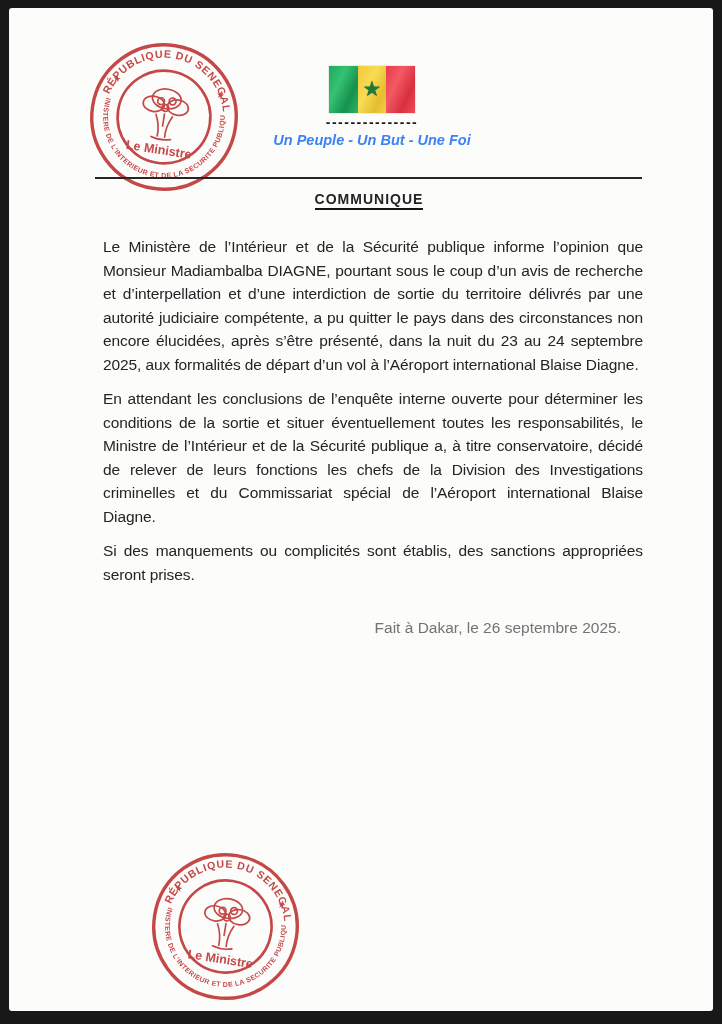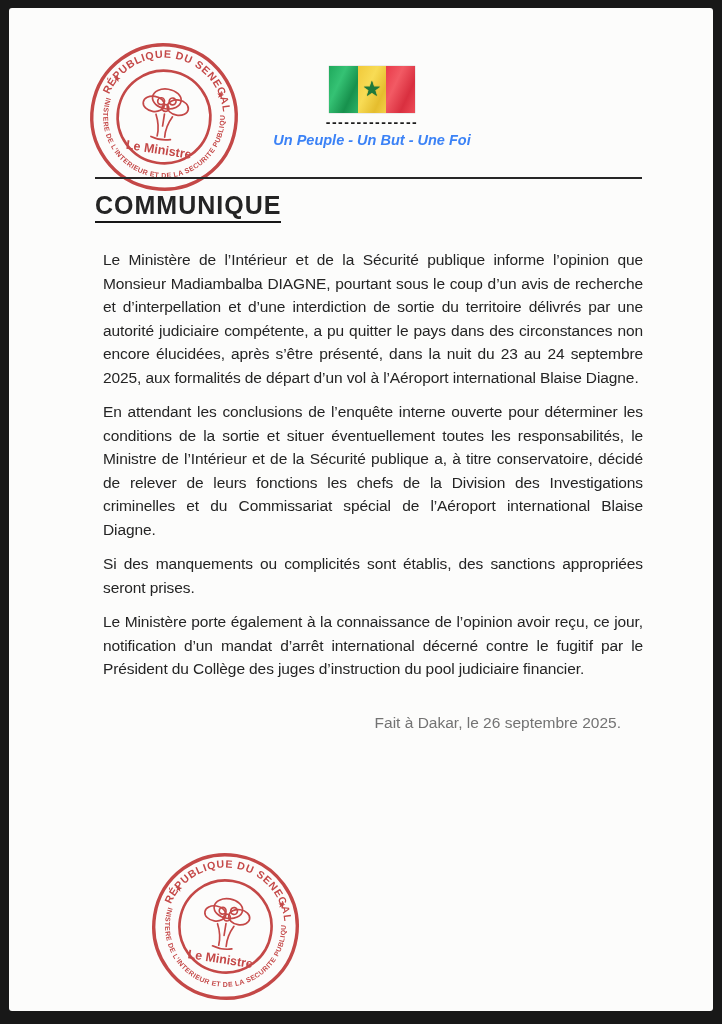--- a/index.html
+++ b/index.html
@@ -71,21 +71,22 @@
   }
 
   
   .content {
     position: absolute;
     left: 86px; top: 183px; width: 548px;
     color: #242424;
   }
   .doc-title {
     margin: 0 0 25px 0;
-    font-size: 25px; font-weight: bold;
+    text-align: center;
+    font-size: 14px; font-weight: bold;
     letter-spacing: 1px;
   }
   .doc-title span {
     display: inline-block;
     border-bottom: 2.5px solid #161616;
     padding-bottom: 1px;
   }
   .content p {
     margin: 0 0 11px 8px;
     font-size: 15.5px;
@@ -159,21 +160,20 @@
       <div class="motto">Un Peuple - Un But - Une Foi</div>
     </div>
 
     <div class="rule"></div>
 
     <div class="content">
       <h1 class="doc-title"><span>COMMUNIQUE</span></h1>
       <p>Le Ministère de l’Intérieur et de la Sécurité publique informe l’opinion que Monsieur Madiambalba DIAGNE, pourtant sous le coup d’un avis de recherche et d’interpellation et d’une interdiction de sortie du territoire délivrés par une autorité judiciaire compétente, a pu quitter le pays dans des circonstances non encore élucidées, après s’être présenté, dans la nuit du 23 au 24 septembre 2025, aux formalités de départ d’un vol à l’Aéroport international Blaise Diagne.</p>
       <p>En attendant les conclusions de l’enquête interne ouverte pour déterminer les conditions de la sortie et situer éventuellement toutes les responsabilités, le Ministre de l’Intérieur et de la Sécurité publique a, à titre conservatoire, décidé de relever de leurs fonctions les chefs de la Division des Investigations criminelles et du Commissariat spécial de l’Aéroport international Blaise Diagne.</p>
       <p>Si des manquements ou complicités sont établis, des sanctions appropriées seront prises.</p>
-      <p>Le Ministère porte également à la connaissance de l’opinion avoir reçu, ce jour, notification d’un mandat d’arrêt international décerné contre le fugitif par le Président du Collège des juges d’instruction du pool judiciaire financier.</p>
       <div class="dateline">Fait à Dakar, le 26 septembre 2025.</div>
     </div>
 
     <div class="stamp stamp-bottom">
       <svg viewBox="0 0 200 200" width="151" height="151">
         <defs>
           <path id="s2-top" d="M 22,100 A 78,78 0 0 1 178,100"></path>
           <path id="s2-bot" d="M 21.2,86.1 A 80,80 0 1 0 178.8,86.1"></path>
         </defs>
         <circle class="ring-outer" cx="100" cy="100" r="95"></circle>

